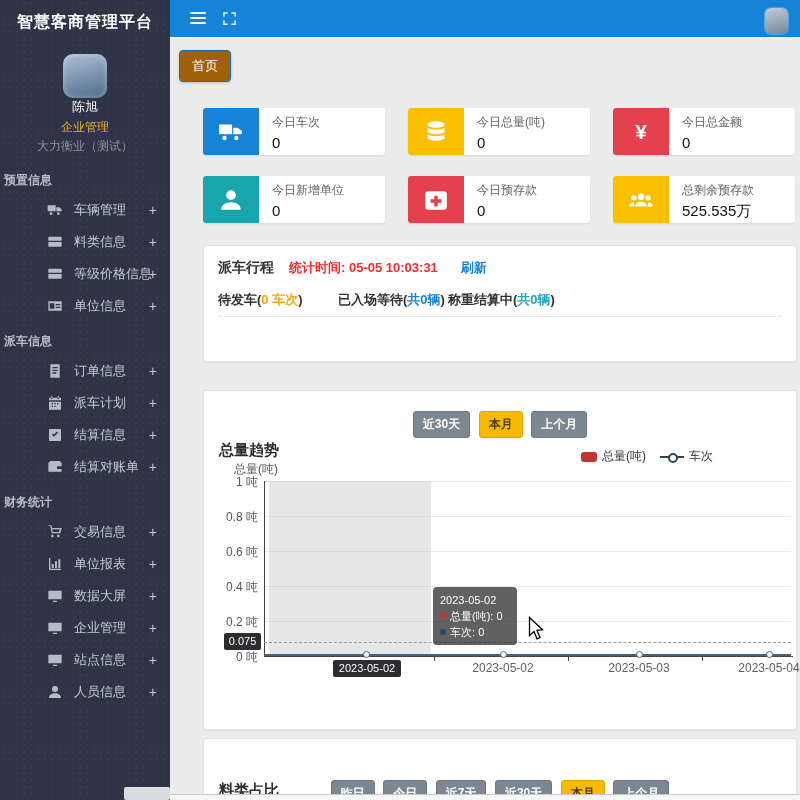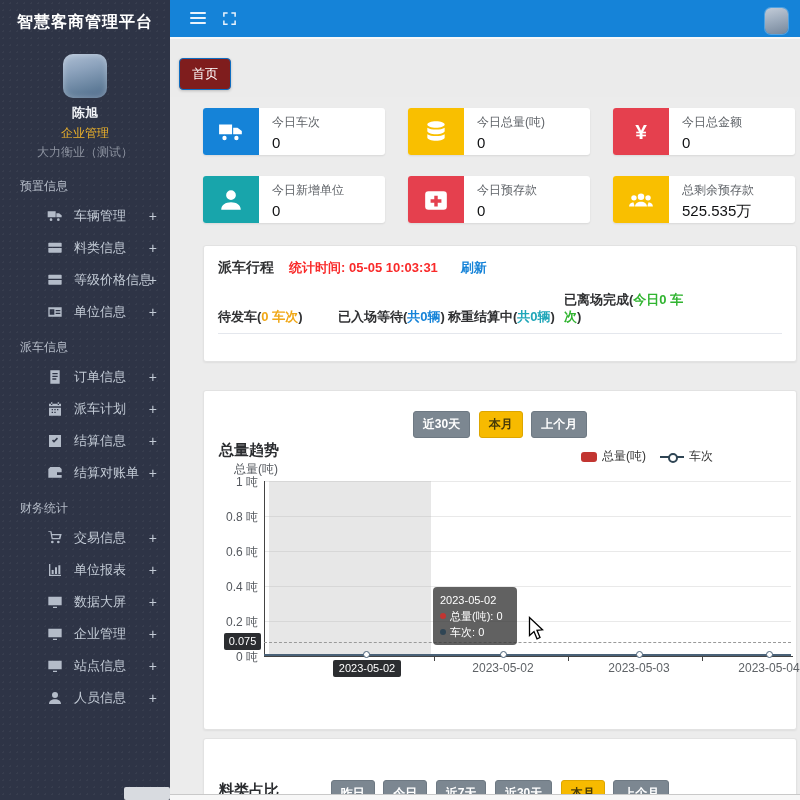--- a/index.html
+++ b/index.html
@@ -7,45 +7,45 @@
   #app{position:relative;width:800px;height:800px;overflow:hidden;background:#ececec;}
 
   
   .sidebar{position:absolute;left:0;top:0;width:170px;height:800px;background:#2e3446;
     background-image:radial-gradient(rgba(255,255,255,0.045) 1px,transparent 1px);background-size:7px 7px;z-index:5;}
   .side-title{height:40px;line-height:44px;text-align:center;color:#fff;font-size:16px;font-weight:bold;letter-spacing:1px;}
   .profile{text-align:center;padding-top:14px;}
   .profile-avatar{width:44px;height:44px;margin:0 auto;border-radius:10px;
     background:linear-gradient(165deg,#aebfd4 0%,#8da3bd 35%,#64809c 75%,#4e698a 100%);
     box-shadow:inset 0 0 6px rgba(255,255,255,0.35);}
-  .profile-name{color:#f2f4f8;font-size:13px;font-weight:bold;margin-top:6px;}
+  .profile-name{color:#f2f4f8;font-size:13px;font-weight:normal;margin-top:0;}
   .profile-role{color:#efb32a;font-size:12px;margin-top:3px;}
   .profile-company{color:#8d93a0;font-size:12px;margin-top:2px;}
   .menu{margin-top:6px;}
-  .menu-section{padding:11px 8px 5px 20px;color:#b6bdc9;font-size:12px;font-weight:normal;}
+  .menu-section{padding:11px 8px 5px 4px;color:#b6bdc9;font-size:12px;font-weight:bold;}
   .menu-item{position:relative;height:32px;display:flex;align-items:center;padding-left:47px;cursor:pointer;color:#c3cbd6;}
   .mi-icon{width:16px;height:16px;margin-right:11px;color:#b4bcc9;flex:0 0 16px;}
   .mi-icon svg{width:16px;height:16px;display:block;}
   .mi-label{font-size:13px;}
   .mi-plus{position:absolute;right:13px;top:0;line-height:32px;font-size:14px;color:#c3cbd6;}
   .side-scroll{position:absolute;left:124px;top:787px;width:46px;height:13px;background:#d8dbe0;border-radius:2px;}
 
   
   .topbar{position:absolute;left:170px;top:0;width:630px;height:37px;background:#1583d8;}
   .tb-ham{position:absolute;left:20px;top:12px;width:16px;height:13px;cursor:pointer;}
   .tb-ham i{display:block;height:2px;background:#eaf3fc;margin-bottom:3px;border-radius:1px;}
   .tb-fs{position:absolute;left:52px;top:11px;width:15px;height:15px;cursor:pointer;color:#eaf3fc;}
   .tb-fs svg{width:15px;height:15px;display:block;}
   .tb-avatar{position:absolute;right:12px;top:8px;width:23px;height:26px;border-radius:6px;cursor:pointer;
     background:linear-gradient(165deg,#c3ccd8 0%,#9fadbe 45%,#76879b 100%);box-shadow:0 0 0 1px rgba(255,255,255,0.25);}
 
   
   .tabstrip{position:absolute;left:170px;top:37px;width:630px;height:58px;background:#ebebeb;border-top:2px solid #f8f8f8;}
-  .tab-home{position:absolute;left:9px;top:11px;height:30px;padding:0 12px;background:#7f1d1d;border:1px solid #0f6dc0;
-    border-radius:4px;color:#fff;font-size:13px;line-height:30px;cursor:pointer;box-shadow:0 1px 3px rgba(0,0,0,0.2);margin-top:8px;}
+  .tab-home{position:absolute;left:9px;top:11px;height:30px;padding:0 12px;background:#a16207;border:1px solid #0f6dc0;
+    border-radius:4px;color:#fff;font-size:13px;line-height:30px;cursor:pointer;box-shadow:0 1px 3px rgba(0,0,0,0.2);}
 
   
   .cards{position:absolute;left:203px;top:108px;width:592px;display:flex;flex-wrap:wrap;column-gap:23px;row-gap:21px;}
   .stat-card{width:182px;height:47px;background:#fff;border-radius:3px;display:flex;overflow:hidden;box-shadow:0 1px 2px rgba(0,0,0,0.09);}
   .stat-icon{width:56px;flex:0 0 56px;display:flex;align-items:center;justify-content:center;color:#fff;}
   .stat-icon svg{width:26px;height:26px;}
   .stat-icon .glyph{font-size:21px;font-weight:bold;line-height:1;}
   .ic-blue{background:#1583d8;} .ic-yellow{background:#f9bf00;} .ic-red{background:#e5404e;} .ic-teal{background:#18a5ab;}
   .stat-body{padding:6px 0 0 13px;}
   .stat-label{font-size:12px;color:#5f6368;}
@@ -354,21 +354,20 @@
   <div class="panel p-dispatch">
     <div class="dp-header">
       <span class="dp-title">派车行程</span>
       <span class="dp-time">统计时间: 05-05 10:03:31</span>
       <span class="dp-refresh">刷新</span>
     </div>
     <div class="dp-cols">
       <div class="dp-col dpw0"><span>待发车(</span><span class="cc0">0 车次</span><span>)</span></div>
       <div class="dp-col dpw1"><span>已入场等待(</span><span class="cc1">共0辆</span><span>)</span></div>
       <div class="dp-col dpw2"><span>称重结算中(</span><span class="cc2">共0辆</span><span>)</span></div>
-      <div class="dp-col dpw3"><span>已离场完成(</span><span class="cc3">今日0 车次</span><span>)</span></div>
     </div>
   </div>
 
   <div class="panel p-trend">
     <div class="btn-row" style="top:20px;">
       <span class="rbtn">近30天</span>
       <span class="rbtn active">本月</span>
       <span class="rbtn">上个月</span>
     </div>
     <div class="tr-title">总量趋势</div>

